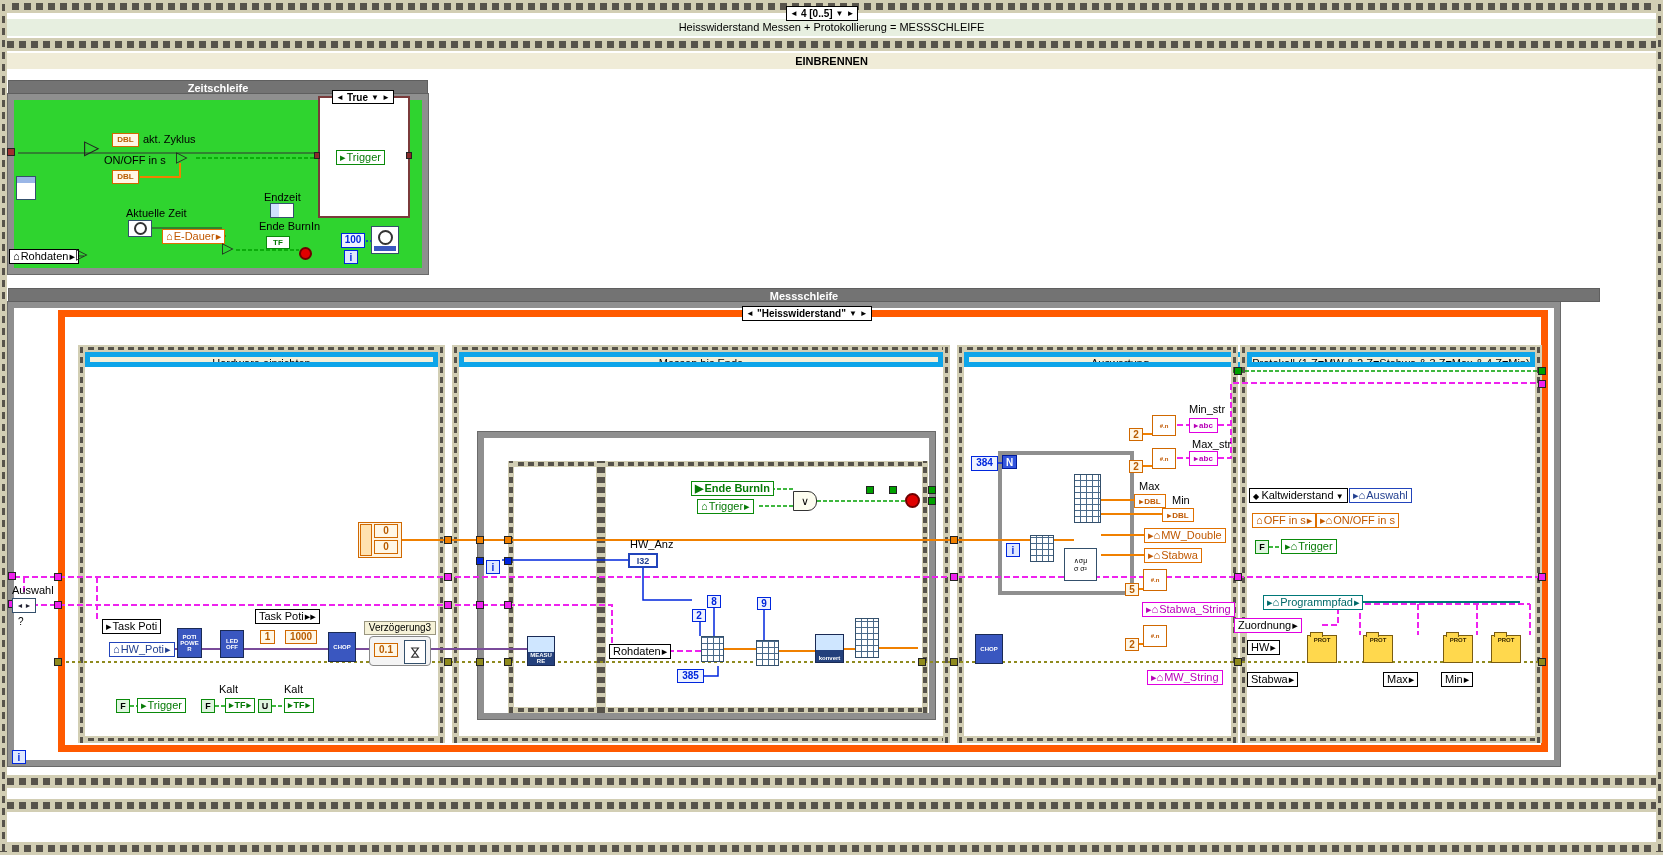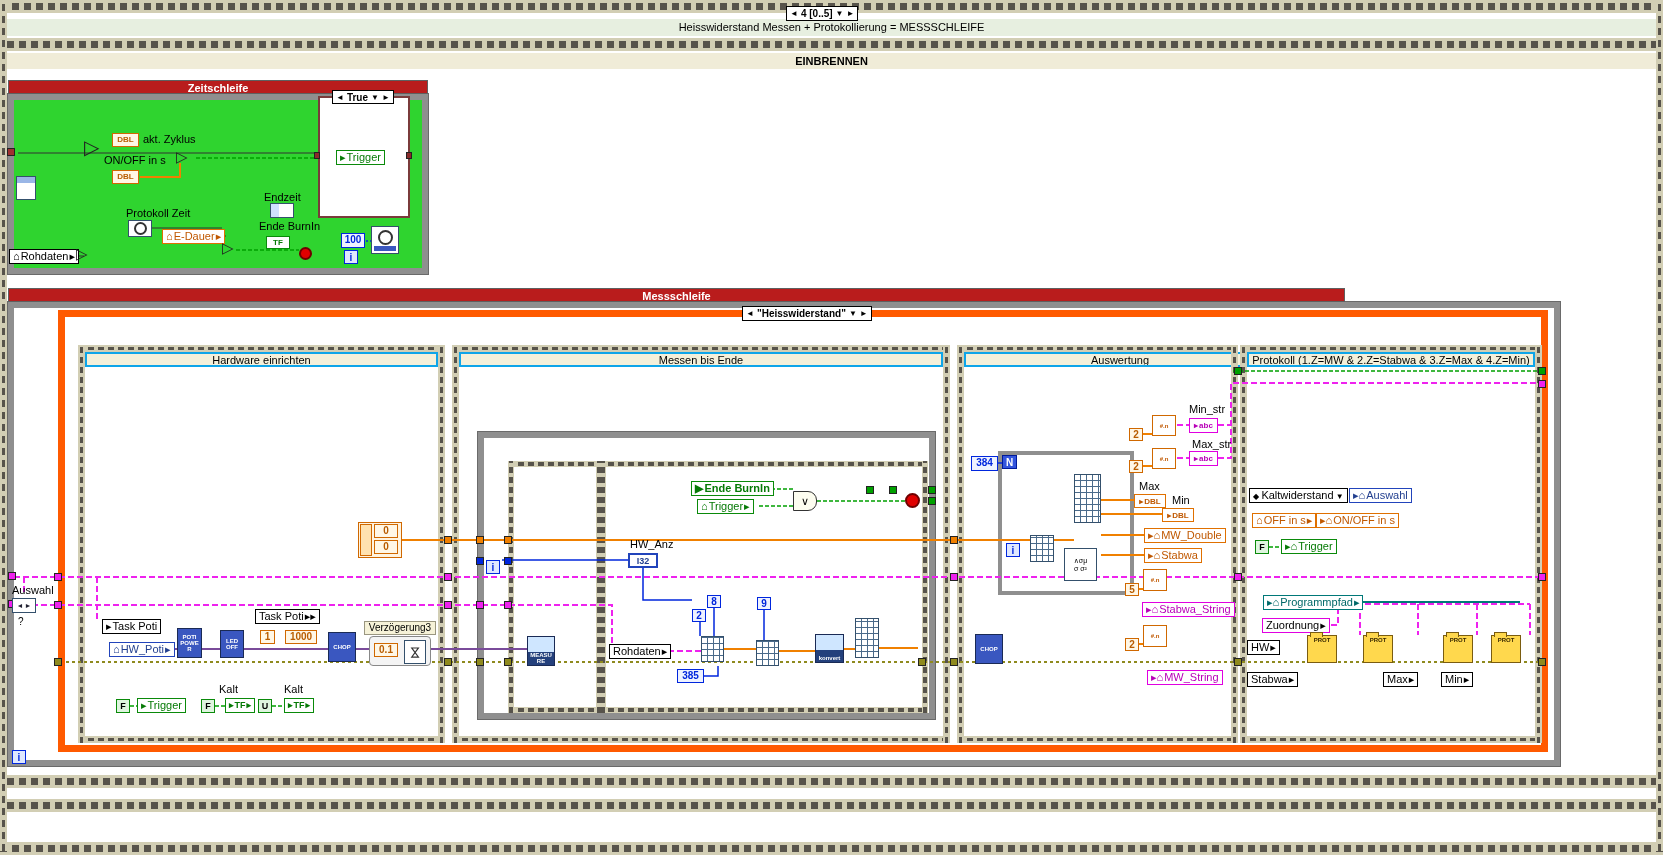--- a/index.html
+++ b/index.html
@@ -4,23 +4,23 @@
 <style>
 *{margin:0;padding:0;box-sizing:border-box}
 html,body{width:1663px;height:860px;overflow:hidden}
 body{position:relative;background:#ffffff;font-family:"Liberation Sans",sans-serif;font-size:11px;color:#000}
 .abs{position:absolute}
 
 .sh{position:absolute;height:13px;border-top:3px solid #d2ceb4;border-bottom:3px solid #d2ceb4;background:repeating-linear-gradient(90deg,#57534b 0 7px,#d2ceb4 7px 12px);z-index:1}
 .sv{position:absolute;width:7px;border-left:2px solid #d2ceb4;border-right:2px solid #d2ceb4;background:repeating-linear-gradient(0deg,#57534b 0 7px,#d2ceb4 7px 12px);z-index:1}
 .fe{position:absolute;background:repeating-linear-gradient(90deg,#57534b 0 6px,#d2ceb4 6px 10px);border-top:2px solid #d2ceb4;border-bottom:2px solid #d2ceb4;z-index:3}
 .fev{position:absolute;background:repeating-linear-gradient(0deg,#57534b 0 6px,#d2ceb4 6px 10px);border-left:2px solid #d2ceb4;border-right:2px solid #d2ceb4;z-index:3}
-.fhead{position:absolute;height:15px;background:#f4f0da;border:2px solid #0ea5e9;text-align:center;font-size:11px;line-height:13px;z-index:3;overflow:hidden;white-space:nowrap}
+.fhead{position:absolute;height:15px;background:#f4f0da;border:5px solid #0ea5e9;text-align:center;font-size:11px;line-height:13px;z-index:3;overflow:hidden;white-space:nowrap}
 .band{position:absolute;text-align:center;z-index:1;line-height:16px}
-.titlebar{position:absolute;background:#b91c1c;color:#fff;font-weight:bold;font-size:11px;text-align:center;z-index:3;line-height:14px;height:14px;border:1px solid #5f5f5f}
+.titlebar{position:absolute;background:#737373;color:#fff;font-weight:bold;font-size:11px;text-align:center;z-index:3;line-height:14px;height:14px;border:1px solid #5f5f5f}
 .loop{position:absolute;border:6px solid #8f8f8f;outline:1px solid #6a6a6a;z-index:2}
 .case-o{position:absolute;border:7px solid #ff5a00;background:#fff;z-index:2}
 .case-s{position:absolute;border:2px solid #7a3b3b;background:#fff;z-index:5}
 .forloop{position:absolute;border:4px solid #8f8f8f;z-index:3}
 
 .lbl{position:absolute;background:#fff;border:1px solid #000;font-size:11px;line-height:13px;height:15px;padding:0 3px;white-space:nowrap;z-index:10}
 .free{position:absolute;font-size:11px;white-space:nowrap;z-index:10;background:transparent}
 .flabel{position:absolute;background:#f6f2d8;border:1px solid #9a9680;font-size:10px;line-height:12px;text-align:center;z-index:10;white-space:nowrap}
 .num{position:absolute;border:1px solid #d06800;color:#b85c00;background:#fff7e6;font-size:10px;line-height:12px;text-align:center;z-index:10;font-weight:bold}
 .num.nb{border-color:#0026dd;color:#0026dd;background:#eef2ff}
@@ -107,34 +107,34 @@
   <span class="sa">◄</span>
   <span>True</span>
   <span class="sa">▼</span>
   <span class="sa">►</span>
 </div>
 <div class="lbl g bA" style="left:336px;top:150px">Trigger</div>
 <div class="tun small" style="left:314px;top:152px;background:#8a2a2a"></div>
 <div class="tun small" style="left:406px;top:152px;background:#8a2a2a"></div>
 <div class="free" style="left:264px;top:191px">Endzeit</div>
 <div class="timeic" style="left:270px;top:203px;width:24px;height:15px"></div>
-<div class="free" style="left:126px;top:207px">Protokoll Zeit</div>
+<div class="free" style="left:126px;top:207px">Aktuelle Zeit</div>
 <div class="clockic" style="left:128px;top:220px;width:24px;height:17px"></div>
 <div class="lbl o bH aA" style="left:162px;top:229px;color:#c05800">E-Dauer</div>
 <div class="free" style="left:259px;top:220px">Ende BurnIn</div>
 <div class="term g" style="left:266px;top:236px;width:24px;height:13px">TF</div>
 <div class="tri" style="left:222px;top:240px">▷</div>
 <div class="stop" style="left:299px;top:247px;width:13px;height:13px"></div>
 <div class="num nb" style="left:341px;top:233px;width:24px;height:15px">100</div>
 <div class="metro" style="left:371px;top:226px;width:28px;height:28px"></div>
 <div class="lbl blk bH aA" style="left:9px;top:249px">Rohdaten</div>
 <div class="tri" style="left:76px;top:246px">▷</div>
 <div class="iterm" style="left:344px;top:250px;width:14px;height:14px">i</div>
 
-<div class="titlebar" style="left:8px;top:288px;width:1337px"><span>Messschleife</span></div>
+<div class="titlebar" style="left:8px;top:288px;width:1592px"><span>Messschleife</span></div>
 <div class="loop" style="left:8px;top:302px;width:1552px;height:464px;background:#fff"></div>
 <div class="case-o" style="left:58px;top:310px;width:1490px;height:442px"></div>
 <div class="seltab" style="left:742px;top:306px">
   <span class="sa">◄</span>
   <span>"Heisswiderstand"</span>
   <span class="sa">▼</span>
   <span class="sa">►</span>
 </div>
 <div class="iterm" style="left:12px;top:750px;width:14px;height:14px">i</div>
 
@@ -383,21 +383,21 @@
     <span>CHOP</span>
   </div>
 
 <div class="lbl blk bD aD" style="left:1249px;top:488px">Kaltwiderstand</div>
 <div class="lbl bl bAH" style="left:1349px;top:488px;color:#223f8f">Auswahl</div>
 <div class="lbl o bH aA" style="left:1252px;top:513px;color:#c05800">OFF in s</div>
 <div class="lbl o bAH" style="left:1316px;top:513px;color:#c05800">ON/OFF in s</div>
 <div class="fterm" style="left:1255px;top:540px;width:14px;height:14px">F</div>
 <div class="lbl g bAH" style="left:1281px;top:539px">Trigger</div>
 <div class="lbl teal bAH aA" style="left:1263px;top:595px;color:#006868">Programmpfad</div>
-<div class="lbl p aA" style="left:1262px;top:618px;color:#000">Zuordnung</div>
+<div class="lbl p aA" style="left:1234px;top:618px;color:#000">Zuordnung</div>
 <div class="lbl blk aA" style="left:1247px;top:640px">HW</div>
 <div class="folder" style="left:1307px;top:635px;width:30px;height:28px">
     <span>PROT</span>
   </div>
 <div class="folder" style="left:1363px;top:635px;width:30px;height:28px">
     <span>PROT</span>
   </div>
 <div class="folder" style="left:1443px;top:635px;width:30px;height:28px">
     <span>PROT</span>
   </div>

